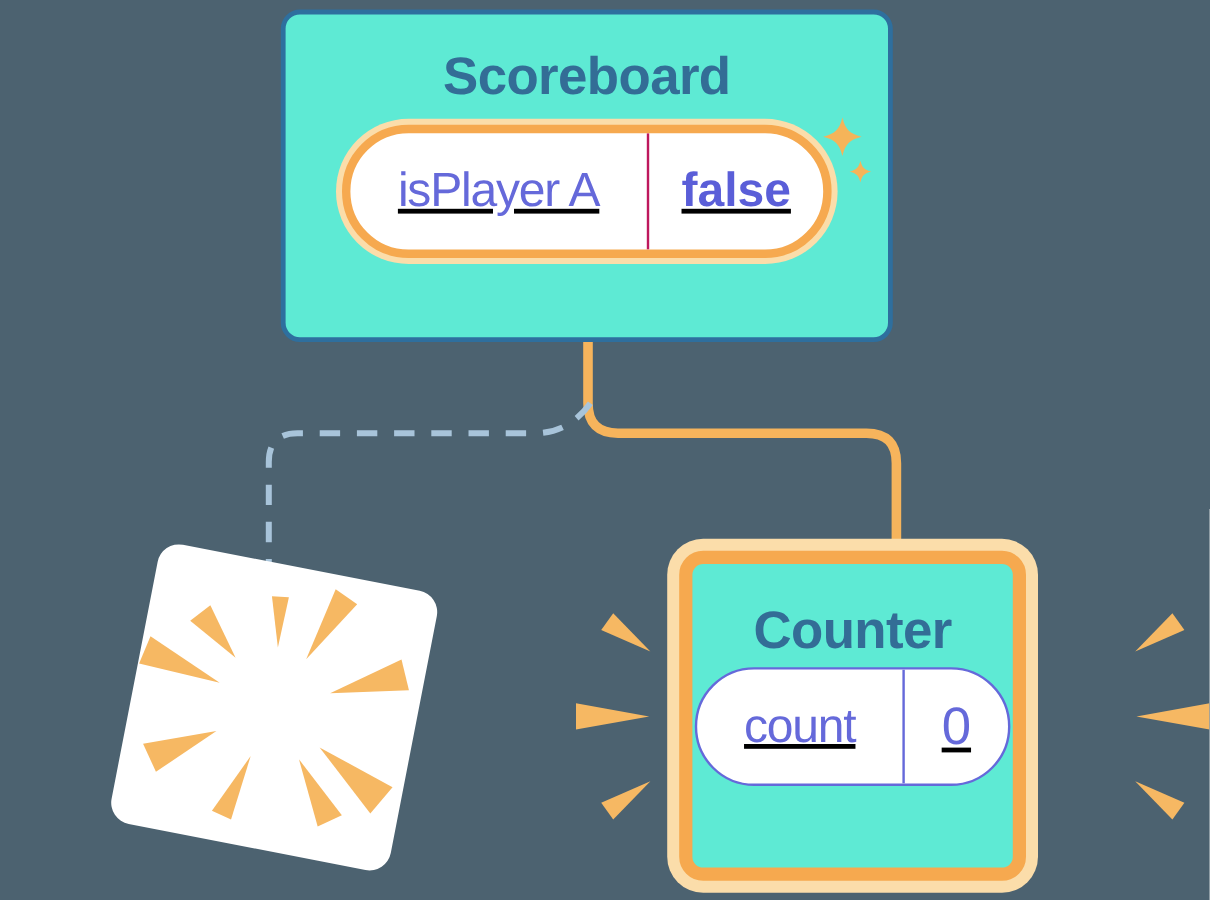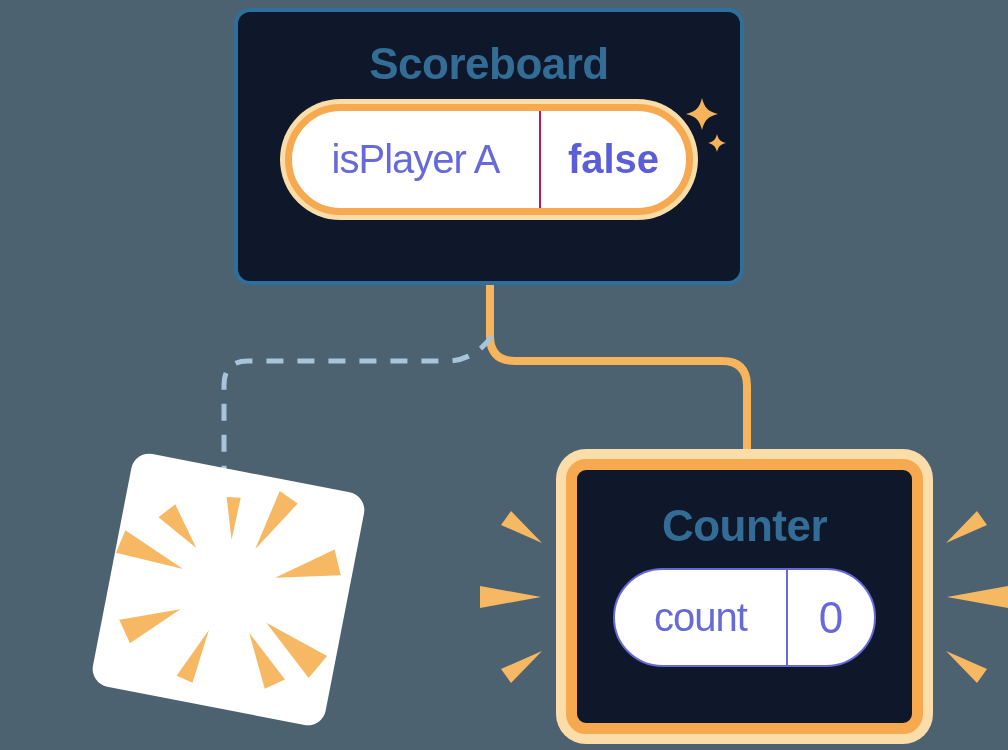--- a/index.html
+++ b/index.html
@@ -14,21 +14,21 @@
   svg.overlay {
     position: absolute;
     left: 0; top: 0;
     width: 1008px; height: 750px;
     z-index: 1;
   }
 
   
   .card {
     position: absolute;
-    background: #0f172a;
+    background: #5eead4;
     box-sizing: border-box;
     display: flex;
     flex-direction: column;
     align-items: center;
     z-index: 2;
   }
   .scoreboard-card {
     left: 234px; top: 8px;
     width: 510px; height: 277px;
     border: 4px solid #2E6F9E;
@@ -44,20 +44,21 @@
   }
   .scoreboard-card .component-title { margin-top: 26px; }
 
   
   .state-pill {
     display: flex;
     box-sizing: border-box;
     border-radius: 999px;
     background: #ffffff;
     overflow: hidden;
+    text-decoration: underline;
   }
   .pill-orange {
     margin-top: 14px;
     width: 408px; height: 111px;
     border: 7px solid #F6A94F;
     box-shadow: 0 0 0 5px #FBDDAA;
   }
   .pill-seg {
     display: flex;
     align-items: center;
@@ -76,28 +77,28 @@
 
   .sparkles {
     position: absolute;
     left: 420px; top: 74px;
     width: 90px; height: 84px;
   }
 
   
   .counter-card {
     left: 566px; top: 459px;
-    width: 357px; height: 275px;
+    width: 289px; height: 275px;
     border: 11px solid #F6A94F;
     border-radius: 20px;
     box-shadow: 0 0 0 10px #FBDDAA;
   }
   .counter-card .component-title { margin-top: 30px; }
   .pill-purple {
-    margin-top: 16px;
+    margin-top: 4px;
     width: 263px; height: 99px;
     border: 2px solid #6569DA;
   }
   .pill-purple .seg-key { width: 66%; }
   .pill-purple .seg-val { flex: 1; border-left: 2px solid #6569DA; }
   .pill-purple .state-key { font-weight: 400; }
   .pill-purple .state-value { font-weight: 400; font-size: 44px; color: #6569DA; }
 
   
   .poof-card {

